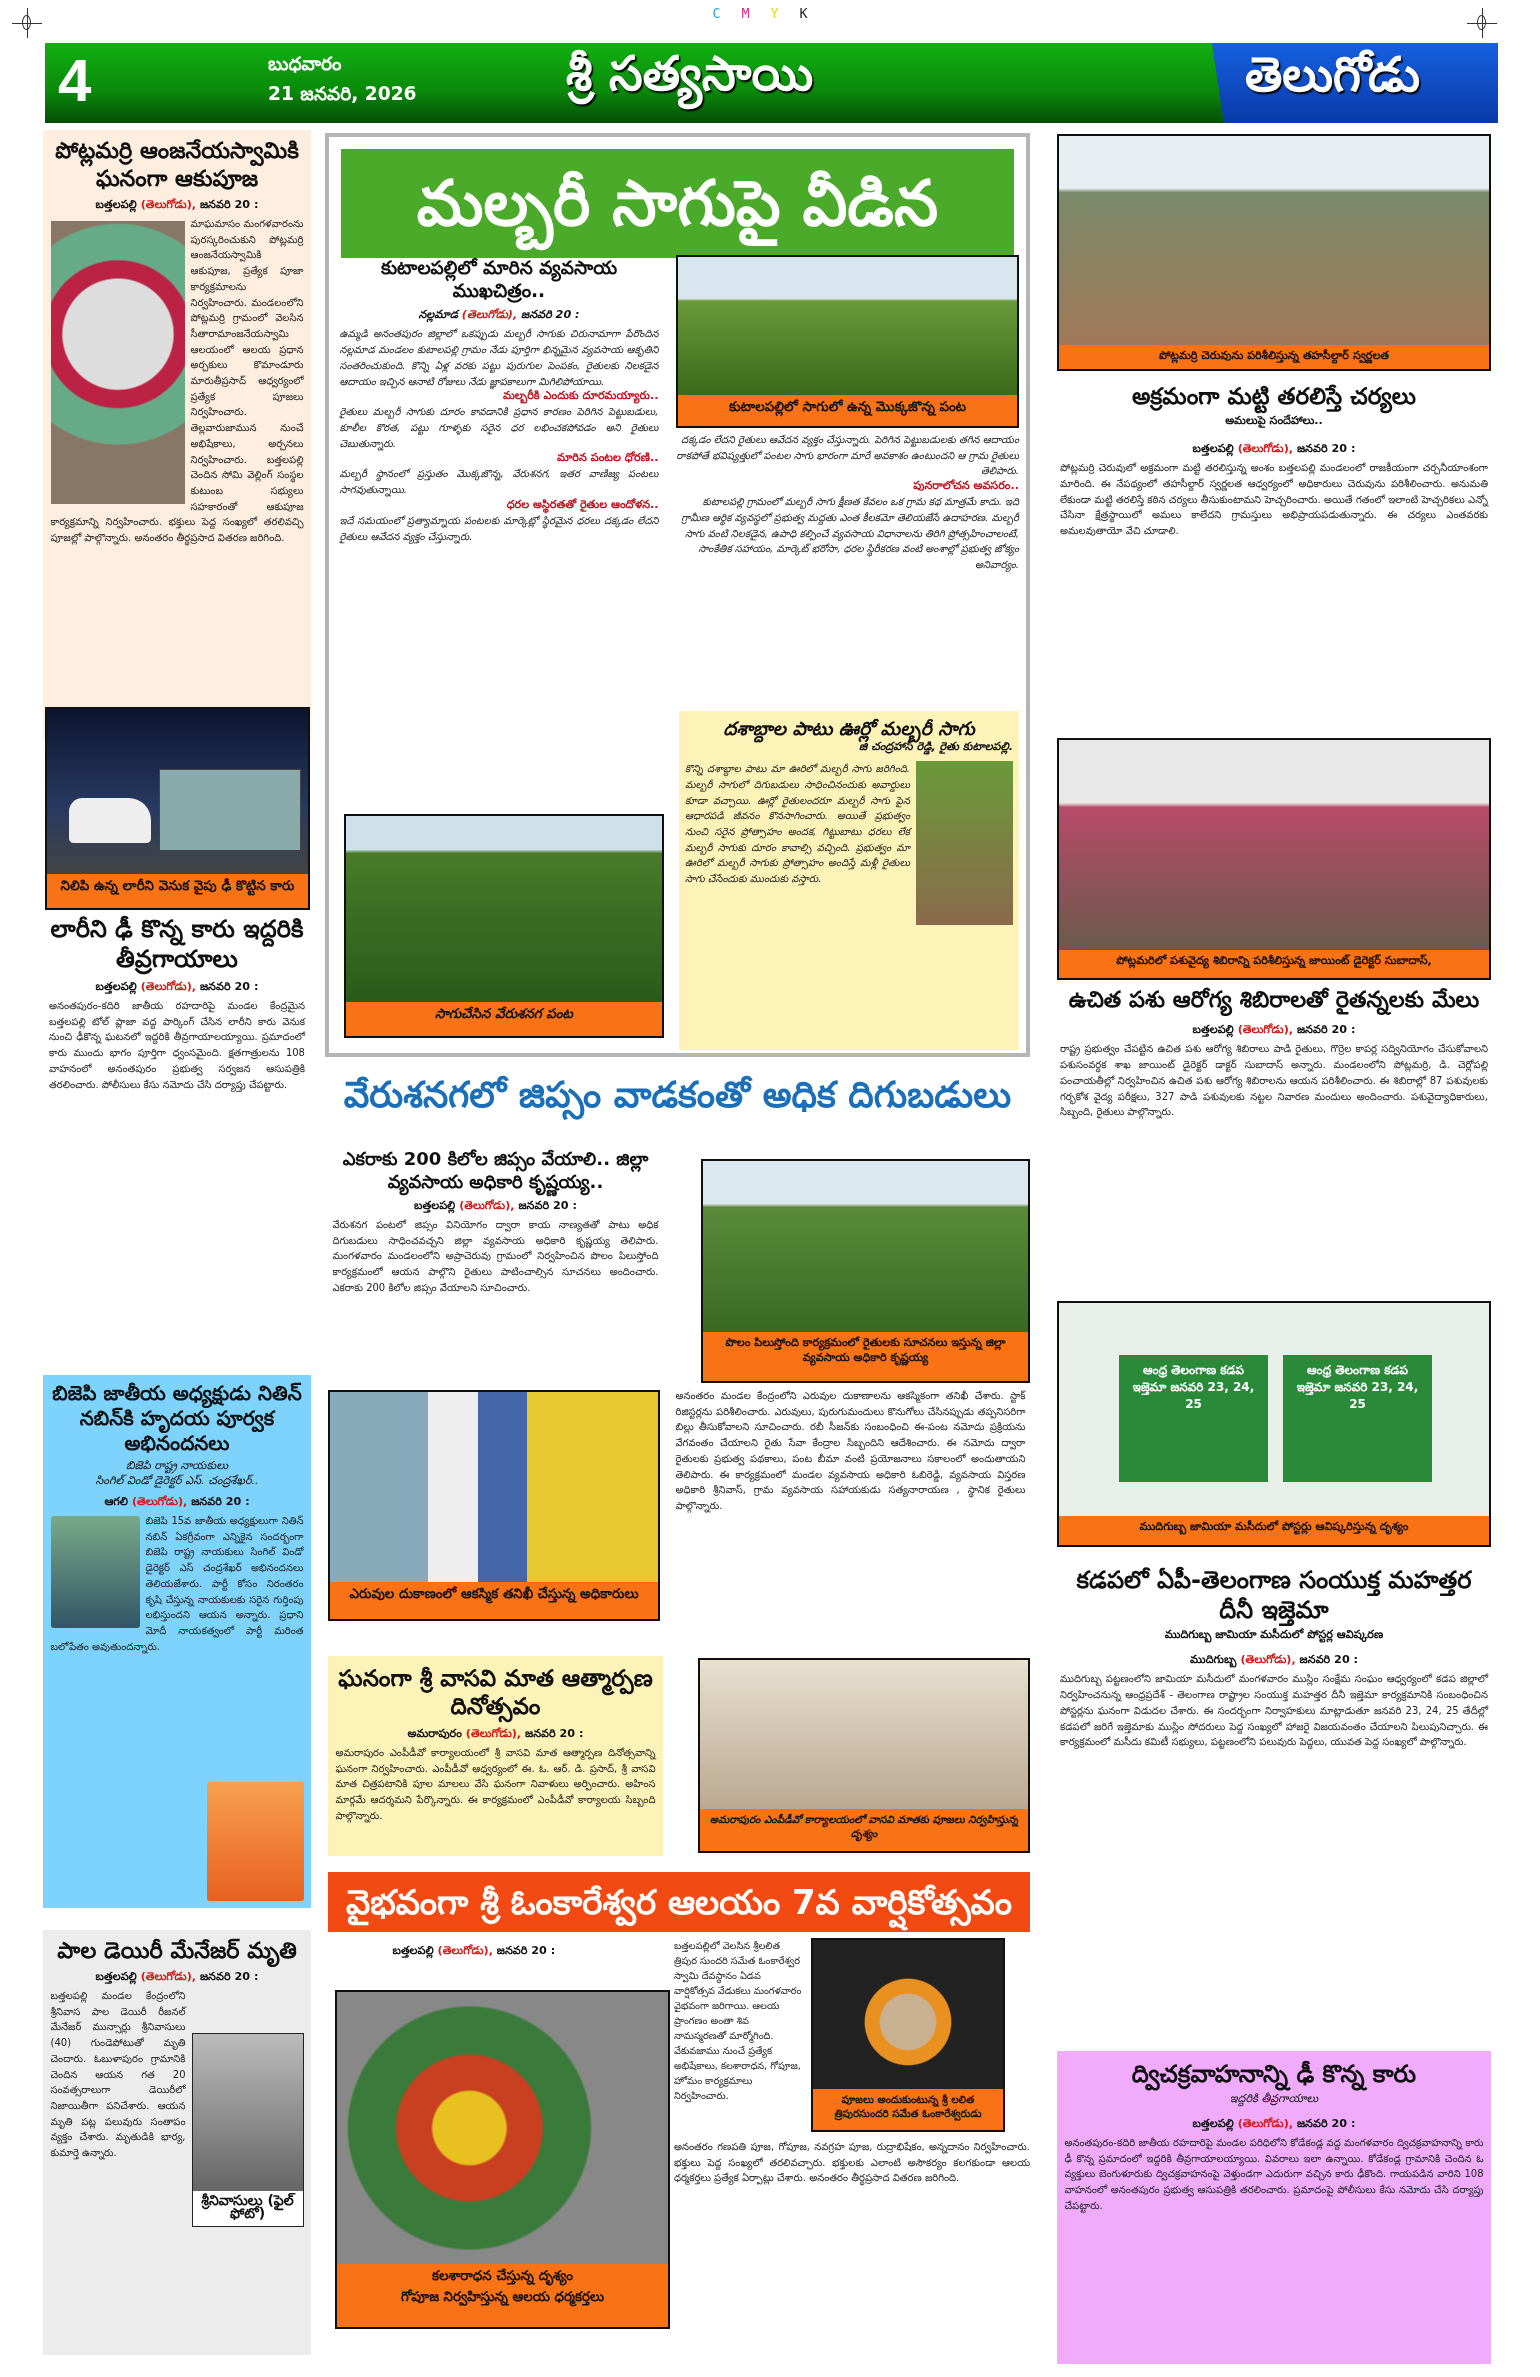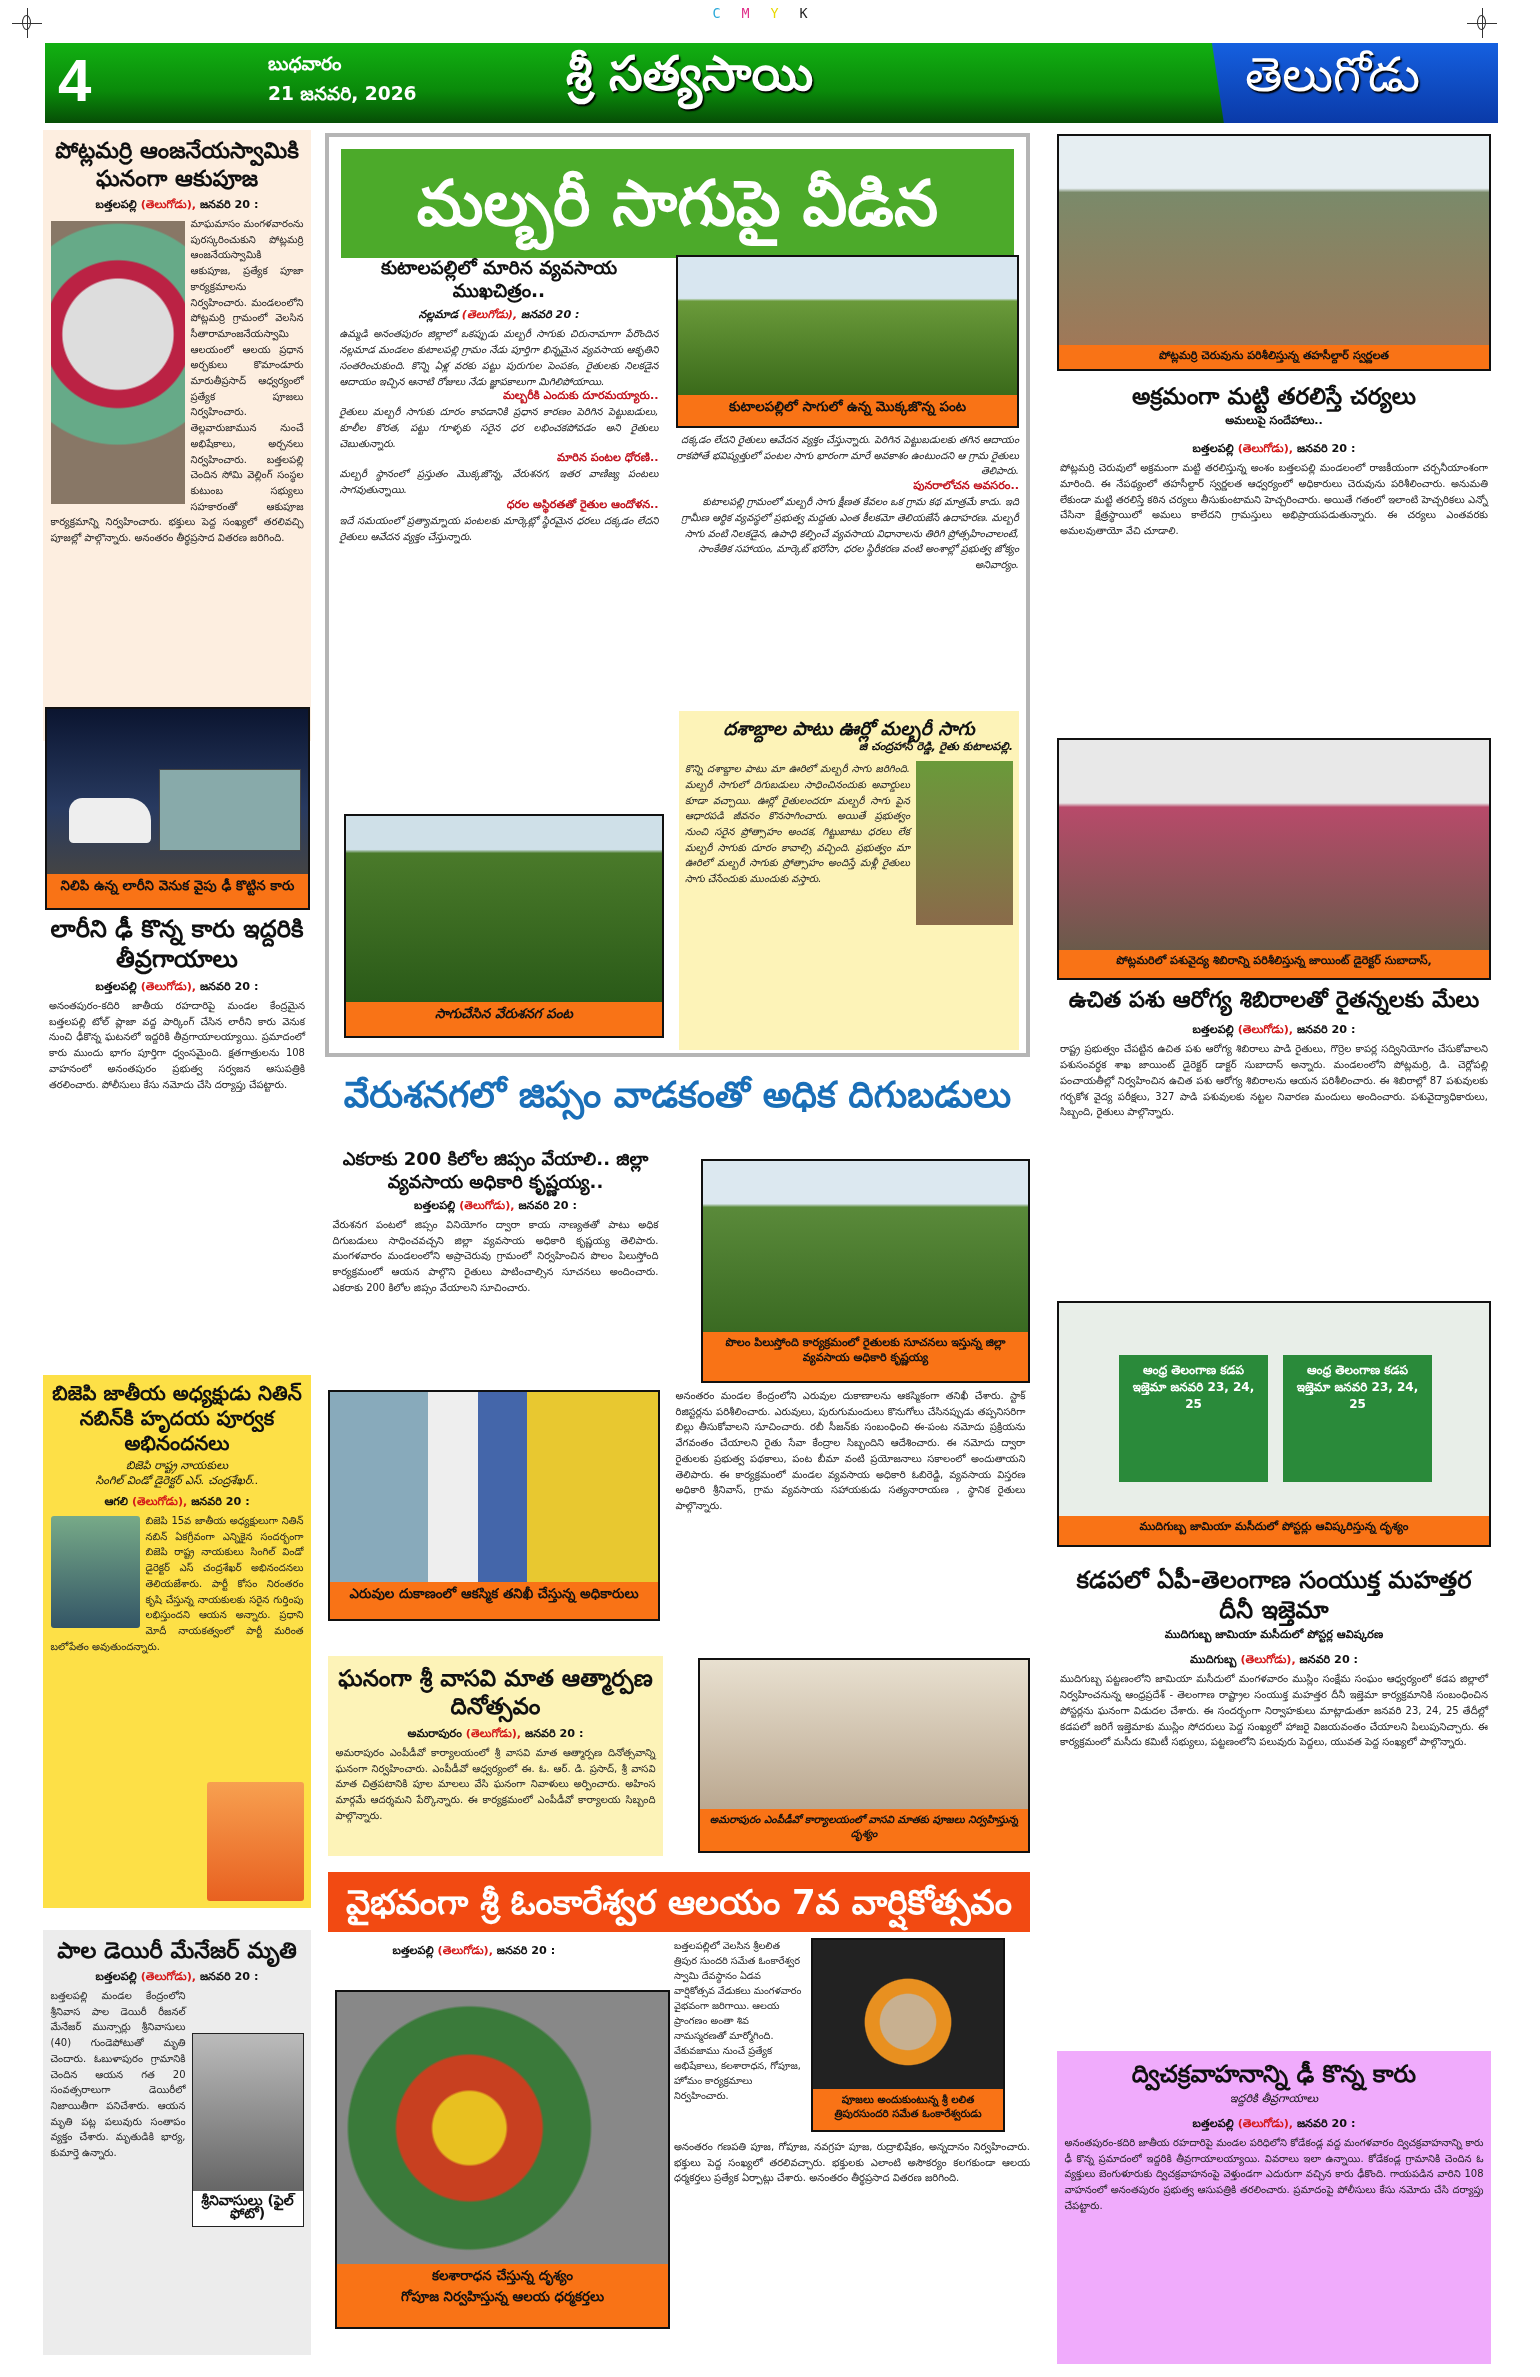--- a/index.html
+++ b/index.html
@@ -8,21 +8,21 @@
 .cmyk{top:6px;left:0;width:100%;text-align:center;font-family:"DejaVu Sans Mono",monospace;font-size:13.4px;letter-spacing:21px}
 .reg{width:30px;height:30px}
 .reg:before{content:"";position:absolute;left:0;top:15px;width:30px;height:0.7px;background:#333}
 .reg:after{content:"";position:absolute;left:15px;top:0;width:0.7px;height:30px;background:#333}
 .reg span{position:absolute;left:10.4px;top:7.5px;width:9px;height:15px;border:0.7px solid #333;border-radius:50%}
 .masthead{top:43px;left:45px;width:1453px;height:80px;background:linear-gradient(#12b012,#0a8a0a 60%,#064e06)}
 .mast-blue{top:43px;left:1200px;width:298px;height:80px;background:linear-gradient(#1560e0,#0a3aa8);clip-path:polygon(4% 0,100% 0,100% 100%,8% 100%)}
 .pageno{top:46px;left:58px;font-size:60px;font-weight:bold;color:#fff;font-family:"Liberation Sans",sans-serif}
 .dateblock{top:49px;left:268px;color:#fff;font-size:18.6px;line-height:30px;font-weight:bold}
 .edition{top:45px;left:566px;color:#fff;font-size:48px;font-weight:bold;text-shadow:1.5px 1.5px 1.5px #000}
-.brand{top:46px;left:1245px;color:#fff;font-size:48px;font-weight:normal;text-shadow:1.5px 1.5px 1.5px #000}
+.brand{top:46px;left:1245px;color:#fff;font-size:48px;font-weight:bold;text-shadow:1.5px 1.5px 1.5px #000}
 .box{border:2.2px solid #111;background:#f97316}
 .cap{text-align:center;font-size:13.4px;font-weight:bold;padding:3px 4.5px;line-height:18px}
 .hl{font-weight:bold;text-align:center;color:#111;line-height:1.25}
 .dateline{text-align:center;font-size:11.2px;font-weight:bold;margin:6px 0 3px}
 .dateline .src{color:#d41a1a}
 .body{font-size:10px;line-height:15.7px;text-align:justify;color:#222}
 .sub{text-align:center;font-size:11.2px;font-weight:bold;margin-top:3px}
 .redsub{color:#c0141e;font-weight:bold;font-size:11.2px;text-align:right}
 </style>
 </head>
@@ -61,21 +61,21 @@
     <div style="position:absolute;left:112px;top:60px;width:142px;height:82px;background:#8aa;border:1.5px solid #444"></div>
   </div>
   <div class="cap">నిలిపి ఉన్న లారీని వెనుక వైపు ఢీ కొట్టిన కారు</div>
 </div>
 <div class="abs" style="left:43px;top:911px;width:268px;height:447px;padding:3px 6px">
   <div class="hl" style="font-size:24px">లారీని ఢీ కొన్న కారు ఇద్దరికి తీవ్రగాయాలు</div>
   <div class="dateline"><span>బత్తలపల్లి</span> <span class="src">(తెలుగోడు),</span> <span>జనవరి 20 :</span></div>
   <div class="body">అనంతపురం-కదిరి జాతీయ రహదారిపై మండల కేంద్రమైన బత్తలపల్లి టోల్ ప్లాజా వద్ద పార్కింగ్ చేసిన లారీని కారు వెనుక నుంచి ఢీకొన్న ఘటనలో ఇద్దరికి తీవ్రగాయాలయ్యాయి. ప్రమాదంలో కారు ముందు భాగం పూర్తిగా ధ్వంసమైంది. క్షతగాత్రులను 108 వాహనంలో అనంతపురం ప్రభుత్వ సర్వజన ఆసుపత్రికి తరలించారు. పోలీసులు కేసు నమోదు చేసి దర్యాప్తు చేపట్టారు.</div>
 </div>
 
-<div class="abs" style="left:43px;top:1375px;width:268px;height:533px;background:#fde047;padding:6px 7.5px">
+<div class="abs" style="left:43px;top:1375px;width:268px;height:533px;background:#7dd3fc;padding:6px 7.5px">
   <div class="hl" style="font-size:20px">బిజెపి జాతీయ అధ్యక్షుడు నితిన్ నబిన్‌కి హృదయ పూర్వక అభినందనలు</div>
   <div class="sub" style="font-weight:normal;font-style:italic">బిజెపి రాష్ట్ర నాయకులు</div>
   <div class="sub" style="font-weight:normal;font-style:italic;margin-top:0">సింగిల్ విండో డైరెక్టర్ ఎస్. చంద్రశేఖర్..</div>
   <div class="dateline"><span>ఆగలి</span> <span class="src">(తెలుగోడు),</span> <span>జనవరి 20 :</span></div>
   <div style="float:left;width:89px;height:112px;margin:3px 6px 3px 0;background:linear-gradient(#7a8,#356);border-radius:3px"></div>
   <div class="body">బిజెపి 15వ జాతీయ అధ్యక్షులుగా నితిన్ నబిన్ ఏకగ్రీవంగా ఎన్నికైన సందర్భంగా బిజెపి రాష్ట్ర నాయకులు సింగిల్ విండో డైరెక్టర్ ఎస్ చంద్రశేఖర్ అభినందనలు తెలియజేశారు. పార్టీ కోసం నిరంతరం కృషి చేస్తున్న నాయకులకు సరైన గుర్తింపు లభిస్తుందని ఆయన అన్నారు. ప్రధాని మోదీ నాయకత్వంలో పార్టీ మరింత బలోపేతం అవుతుందన్నారు.</div>
   <div style="position:absolute;right:7.5px;bottom:7.5px;width:97px;height:119px;background:linear-gradient(#f7a050,#e86020);border-radius:3px"></div>
 </div>
 
 <div class="abs" style="left:43px;top:1930px;width:268px;height:425px;background:#ececec;padding:6px 7.5px">

